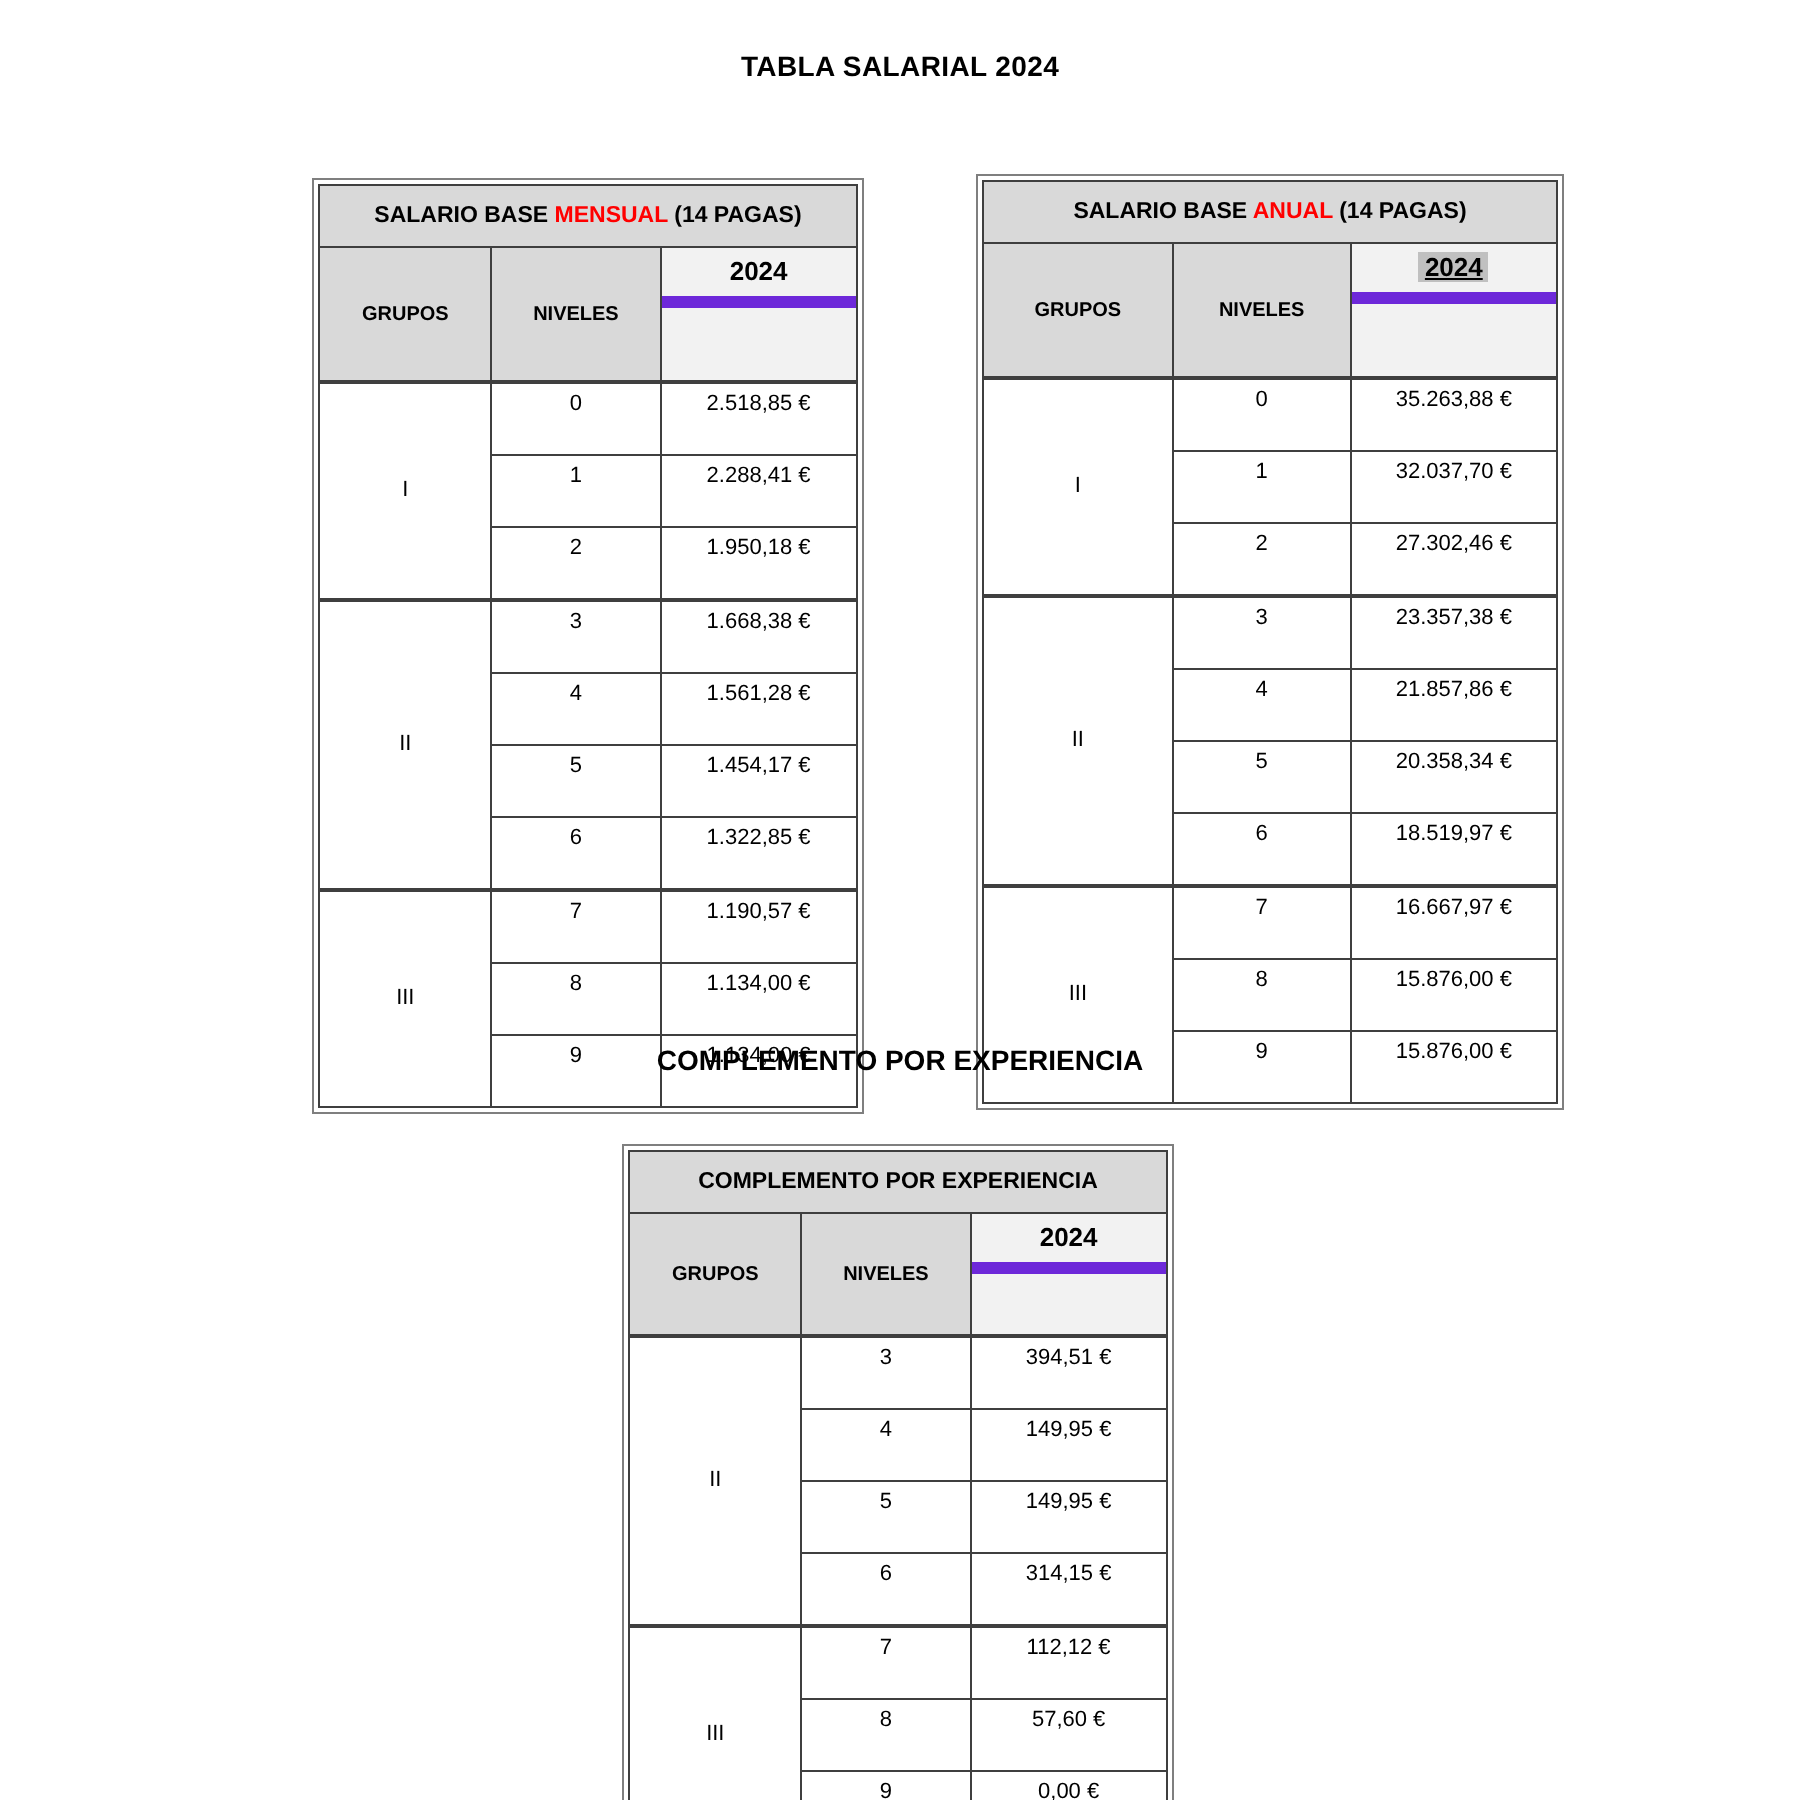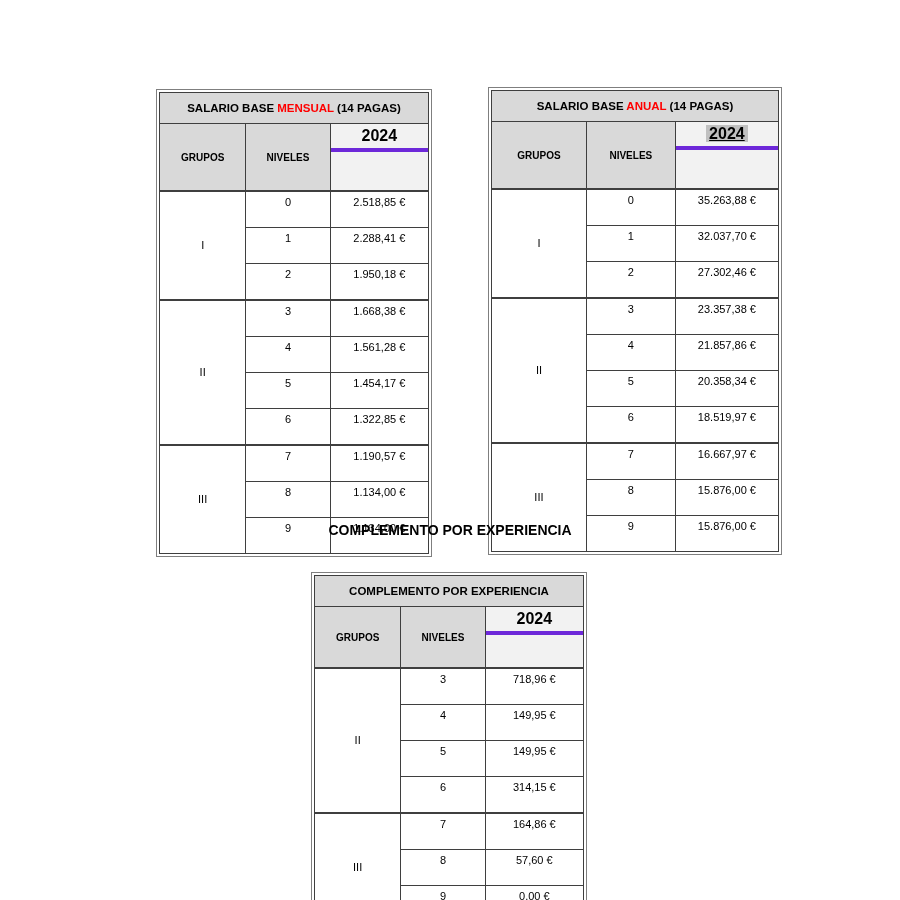--- a/index.html
+++ b/index.html
@@ -31,40 +31,41 @@
     text-align:center;vertical-align:middle;padding:0 2px;
   }
   .accent{color:#ff0000;}
   th.colhead{
     height:64px;background:#d9d9d9;font-size:10px;font-weight:bold;
     text-align:center;vertical-align:middle;
   }
   .t-exp th.colhead{height:58px;}
   th.yearcell{background:#f2f2f2;padding:0;vertical-align:top;}
   .year-label{
-    height:24px;line-height:24px;text-align:center;font-size:16px;font-weight:bold;
-    border-bottom:4px solid #6d28d9;
+    height:24px;line-height:24px;text-align:center;font-size:13px;font-weight:bold;
+    border-bottom:6px solid #6d28d9;
   }
   .year-label span.hl{background:#c0c0c0;padding:0 3px;text-decoration:underline;}
   td{height:30px;vertical-align:top;text-align:center;padding-top:4px;background:#fff;}
   td.grupo{vertical-align:middle;padding-top:0;}
   tr.group-start td{border-top:2px solid #3f3f3f;}
   thead tr.cols th{border-bottom:2px solid #3f3f3f;}
   .col-grupos{width:86px;}
   .col-niveles{width:84px;}
   .col-year{width:98px;}
   .t-anual .col-grupos{width:80px;}
   .t-anual .col-niveles{width:75px;}
   .t-anual .col-year{width:87px;}
 </style>
 </head>
 <body>
 
 <div class="page">
 
+  <div class="main-title">TABLA SALARIAL 2024</div>
 
   <div class="tbl-wrap wrap-mensual">
     <table class="t-mensual">
       <colgroup>
         <col class="col-grupos">
           <col class="col-niveles">
           <col class="col-year">
       </colgroup>
       <thead>
         <tr>
@@ -211,38 +212,38 @@
           <th class="colhead">NIVELES</th>
           <th class="yearcell">
             <div class="year-label"><span>2024</span></div>
           </th>
         </tr>
       </thead>
       <tbody>
           <tr>
             <td rowspan="4" class="grupo">II</td>
             <td>3</td>
-            <td>718,96 €</td>
+            <td>394,51 €</td>
           </tr>
           <tr>
             <td>4</td>
             <td>149,95 €</td>
           </tr>
           <tr>
             <td>5</td>
             <td>149,95 €</td>
           </tr>
           <tr>
             <td>6</td>
             <td>314,15 €</td>
           </tr>
           <tr class="group-start">
             <td rowspan="3" class="grupo">III</td>
             <td>7</td>
-            <td>164,86 €</td>
+            <td>112,12 €</td>
           </tr>
           <tr>
             <td>8</td>
             <td>57,60 €</td>
           </tr>
           <tr>
             <td>9</td>
             <td>0,00 €</td>
           </tr>
         </tbody>

